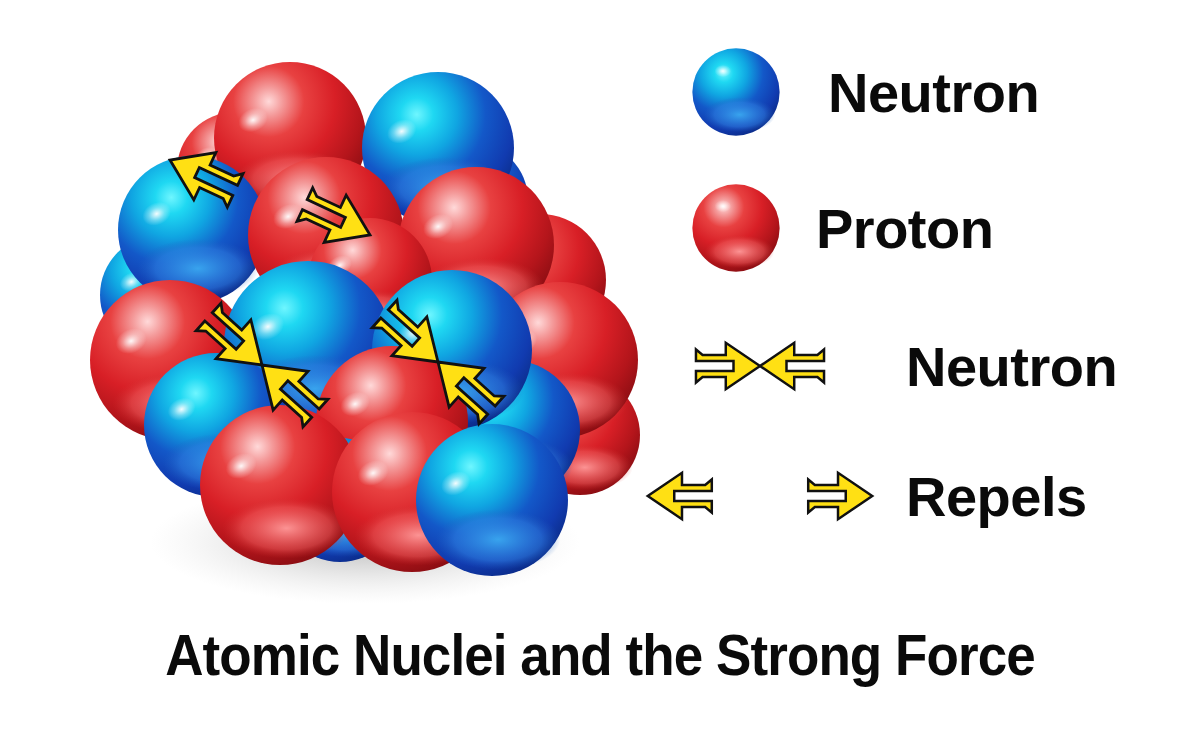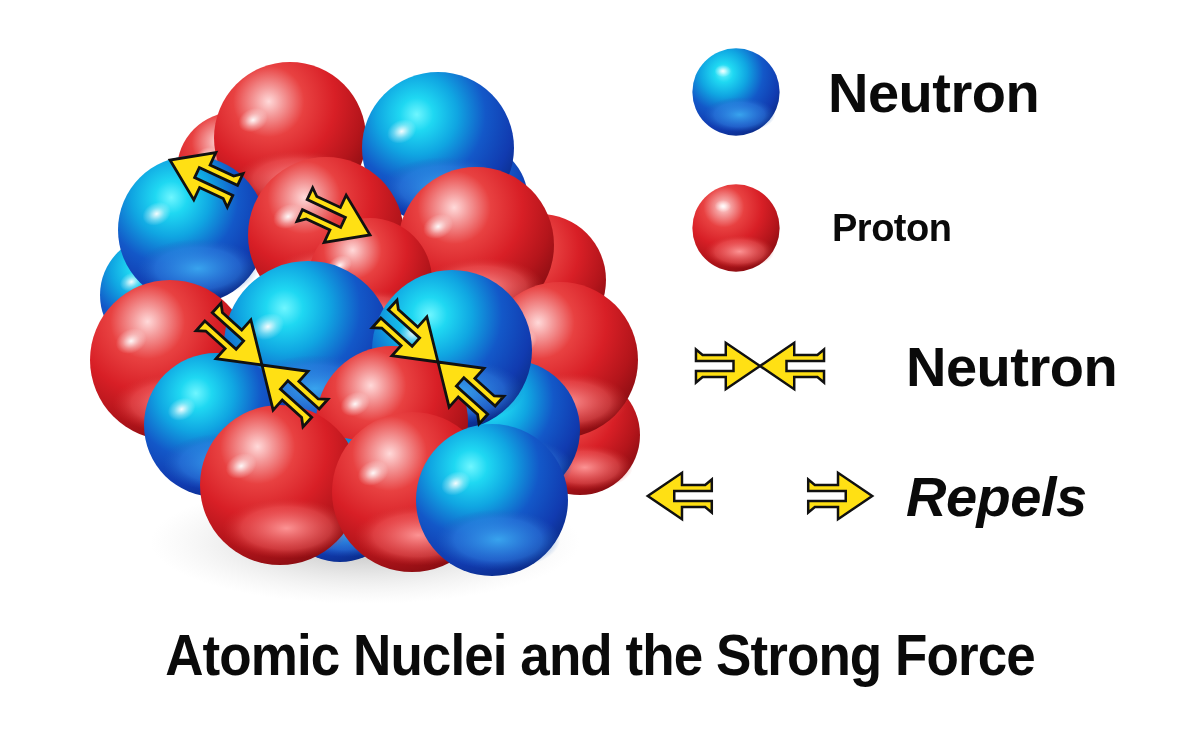--- a/index.html
+++ b/index.html
@@ -63,23 +63,23 @@
   .sym-arrows   { width: 240px; height: 92px; }
 
   .legend-label {
     font-family: "Liberation Sans", sans-serif;
     font-weight: bold;
     color: #0a0a0a;
     letter-spacing: -0.5px;
     white-space: nowrap;
   }
   .r0 .legend-label { font-size: 56px; margin-left: 44px; }
-  .r1 .legend-label { font-size: 38px; margin-left: 48px; }
+  .r1 .legend-label { font-size: 56px; margin-left: 32px; }
   .r2 .legend-label { font-size: 56px; margin-left: 26px; }
-  .r3 .legend-label { font-size: 56px; margin-left: 26px; font-style: italic; }
+  .r3 .legend-label { font-size: 56px; margin-left: 26px; }
 
   
   #title {
     position: absolute;
     left: 0;
     top: 622px;
     width: 1200px;
     text-align: center;
     font-family: "Liberation Sans", sans-serif;
     font-weight: bold;

